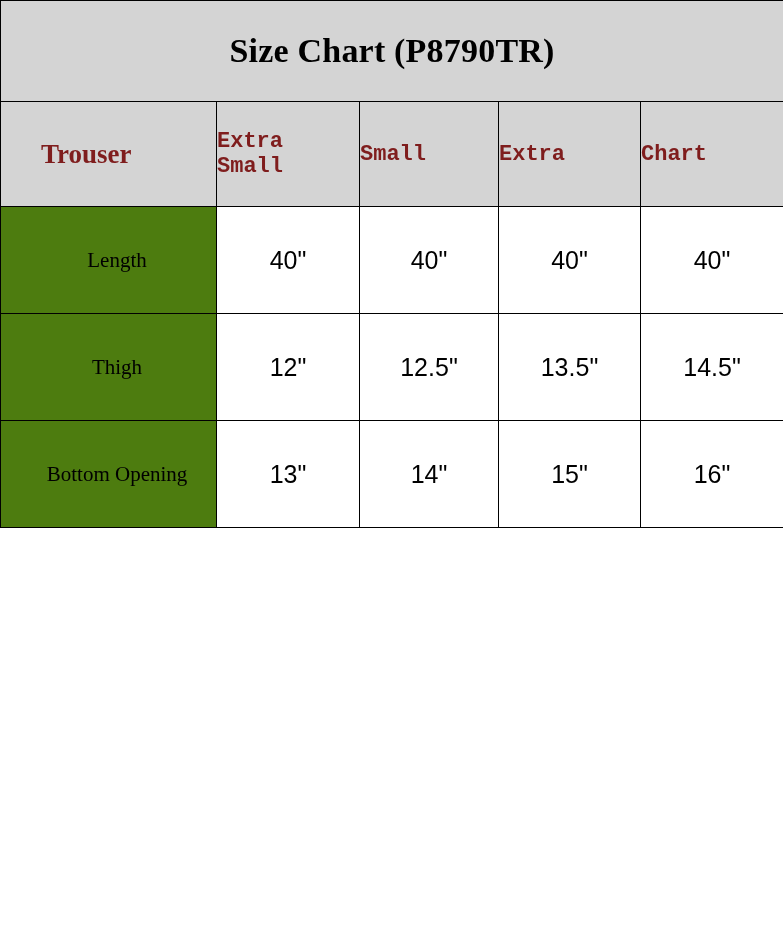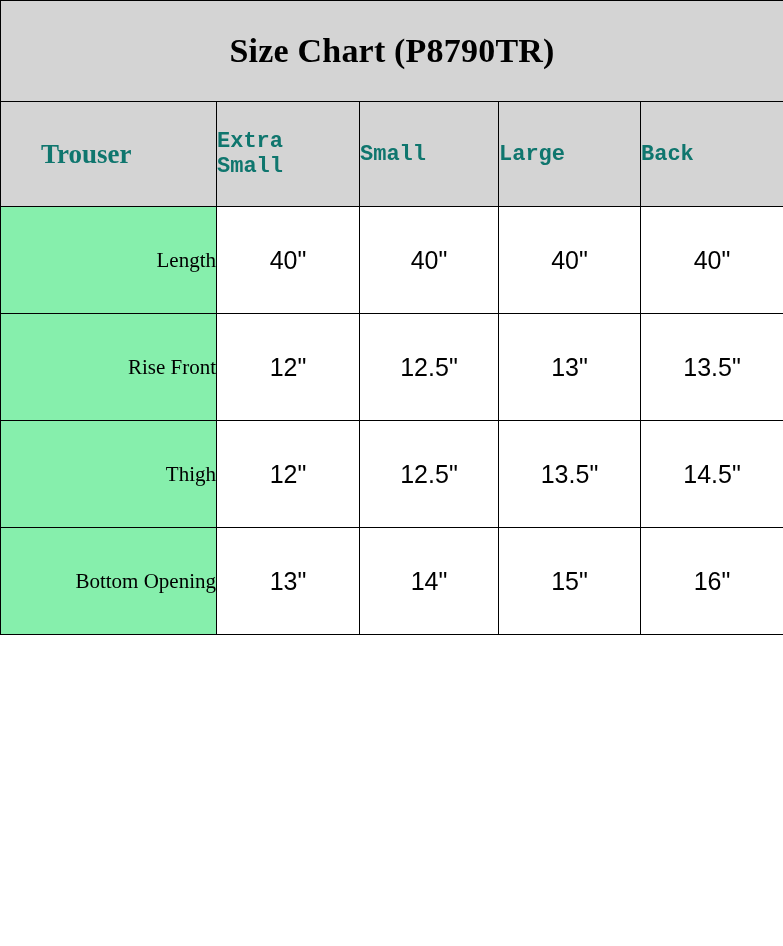--- a/index.html
+++ b/index.html
@@ -38,41 +38,41 @@
     font-size: 34px;
     letter-spacing: 0.2px;
     height: 100px;
     color: #000000;
     border-top: 1px solid #000000;
   }
   
   .hdr-row th {
     background: #d4d4d4;
     height: 104px;
-    color: #0f766e;
+    color: #7f1d1d;
   }
   .hdr-first {
     font-family: "Liberation Serif", serif;
     font-weight: bold;
     font-size: 27px;
     text-align: left;
     padding-left: 40px !important;
   }
   .hdr-size {
     font-family: Liberation Mono, monospace;
     font-weight: bold;
     font-size: 22px;
     text-align: left;
   }
   
   .row-label {
-    background: #86efac;
+    background: #4d7c0f;
     font-family: "Liberation Serif", serif;
     font-size: 21px;
-    text-align: right;
+    text-align: center;
     padding-left: 17px !important;
     color: #000000;
     height: 106px;
   }
   .row-val {
     background: #ffffff;
     font-family: "Liberation Sans", sans-serif;
     font-size: 25px;
     text-align: center;
     color: #000000;
@@ -97,37 +97,30 @@
         <col class="c4">
     </colgroup>
     <tbody>
       <tr>
         <td class="title-cell" colspan="5">Size Chart (P8790TR)</td>
       </tr>
       <tr class="hdr-row">
         <th class="hdr-first">Trouser</th>
         <th class="hdr-size">Extra Small</th>
         <th class="hdr-size">Small</th>
-        <th class="hdr-size">Large</th>
-        <th class="hdr-size">Back</th>
+        <th class="hdr-size">Extra</th>
+        <th class="hdr-size">Chart</th>
       </tr>
 
       <tr>
         <td class="row-label">Length</td>
         <td class="row-val">40"</td>
         <td class="row-val">40"</td>
         <td class="row-val">40"</td>
         <td class="row-val">40"</td>
-      </tr>
-      <tr>
-        <td class="row-label">Rise Front</td>
-        <td class="row-val">12"</td>
-        <td class="row-val">12.5"</td>
-        <td class="row-val">13"</td>
-        <td class="row-val">13.5"</td>
       </tr>
       <tr>
         <td class="row-label">Thigh</td>
         <td class="row-val">12"</td>
         <td class="row-val">12.5"</td>
         <td class="row-val">13.5"</td>
         <td class="row-val">14.5"</td>
       </tr>
       <tr>
         <td class="row-label">Bottom Opening</td>

